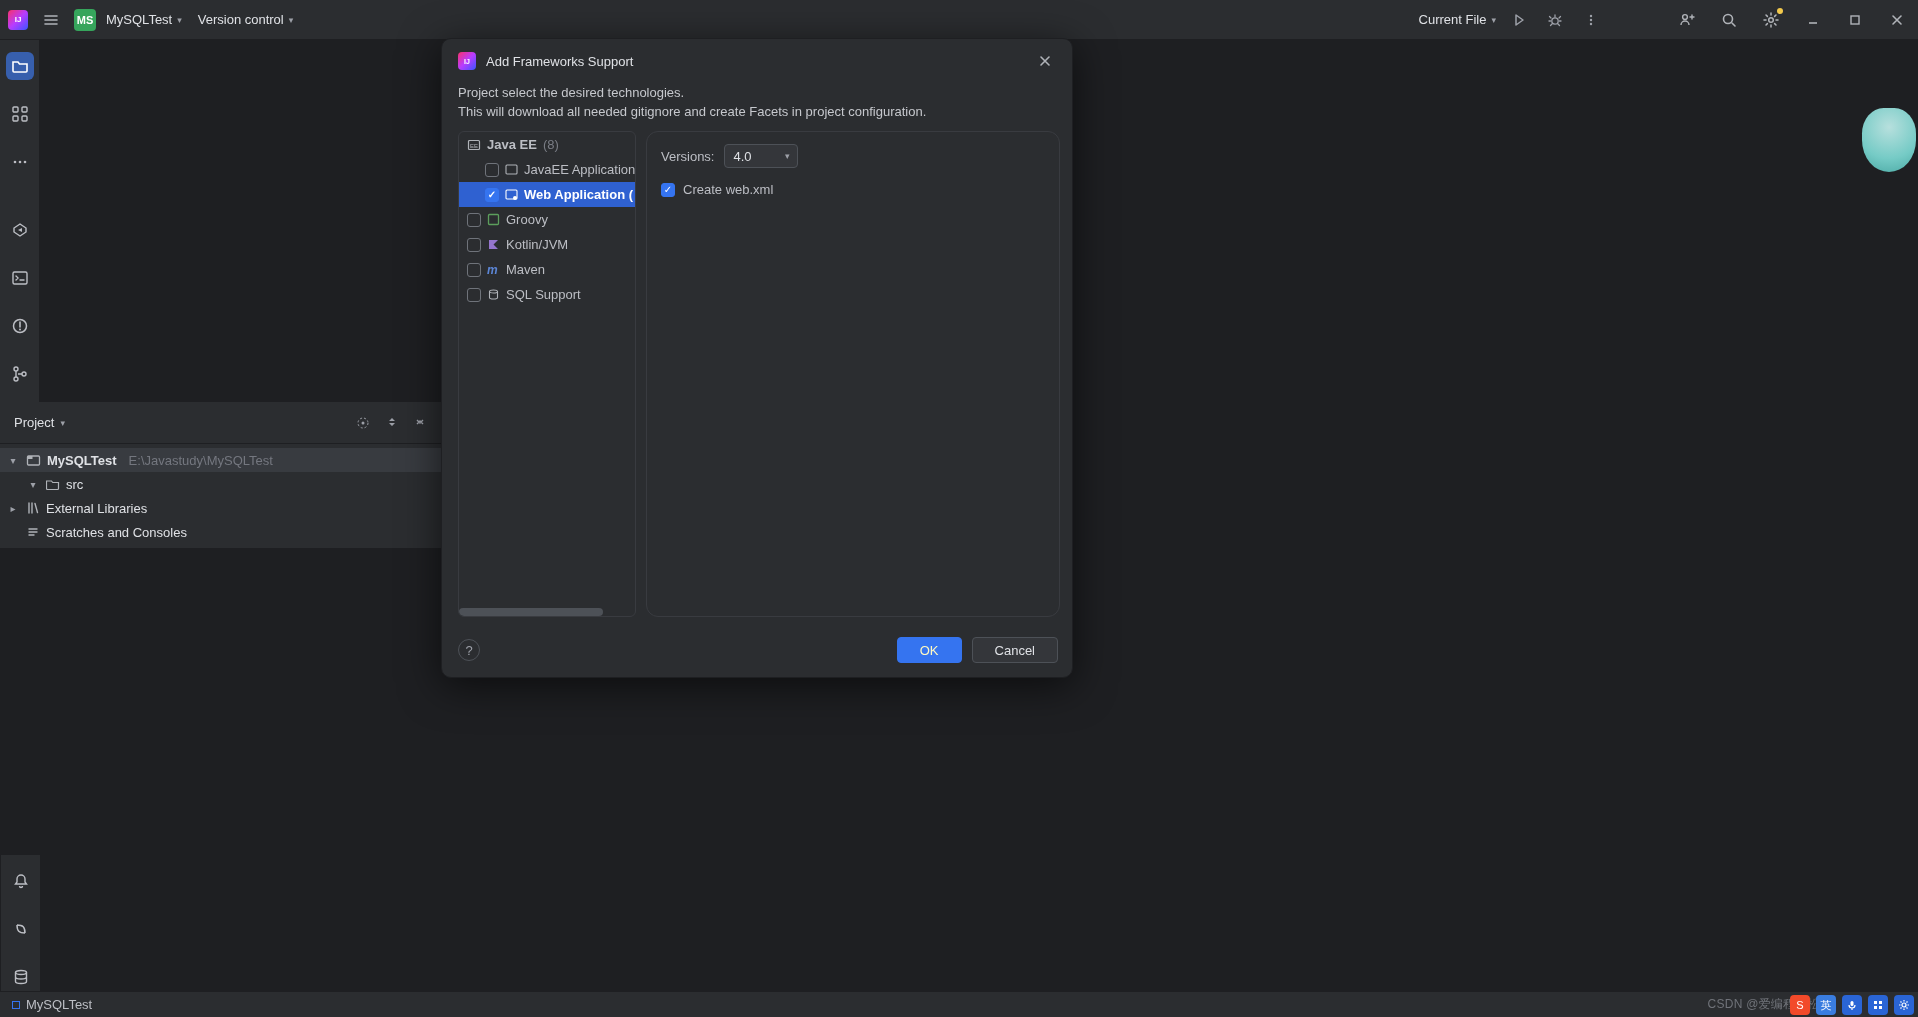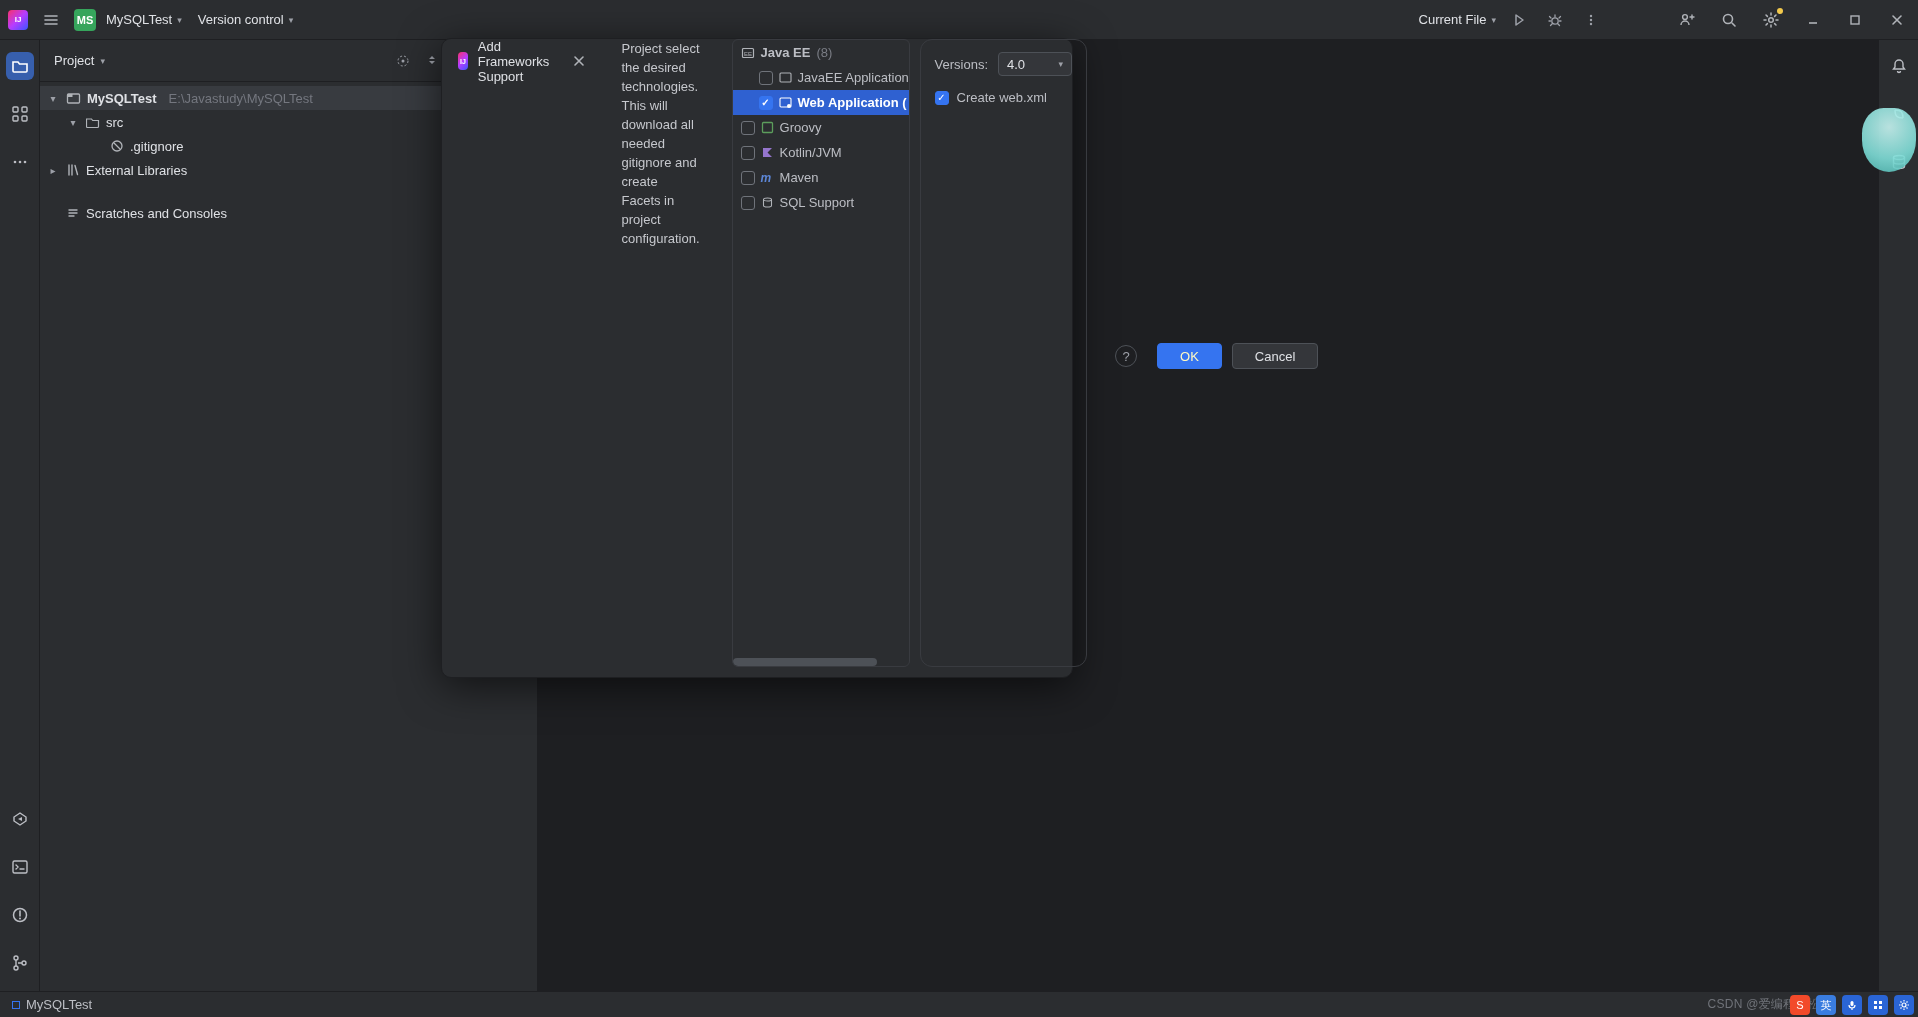--- a/index.html
+++ b/index.html
@@ -13,21 +13,21 @@
   }
   .logo-icon { width:20px; height:20px; border-radius:4px; background:linear-gradient(135deg,#f9316c,#b83cff,#3b55ff); display:flex;align-items:center;justify-content:center;font-size:8px;color:#fff;font-weight:bold;}
   .tb-icon { width:26px;height:26px;display:flex;align-items:center;justify-content:center;border-radius:4px;color:#b0b3b8;}
   .proj-badge{width:22px;height:22px;border-radius:4px;background:#36a55c;color:#fff;font-size:11px;font-weight:bold;display:flex;align-items:center;justify-content:center;}
   .tb-text{color:#dfe1e5;display:flex;align-items:center;gap:5px;}
   .chev{font-size:9px;color:#9da0a8;}
   .tb-spacer{flex:1;}
   .tb-right{display:flex;align-items:center;gap:16px;}
 
   
-  .main-area { display:flex; height:calc(1017px - 40px - 26px); }
+  .main-area { display:flex; height:calc(1017px - 40px - 26px);flex-direction:column; }
   .left-rail , .right-rail {
      width:40px; background:#2b2d30; display:flex; flex-direction:column; align-items:center;
      padding-top:12px; gap:20px;
   }
   .left-rail { border-right:1px solid #1e1f22;}
   .right-rail{ border-left:1px solid #1e1f22;}
   .rail-btn{width:28px;height:28px;border-radius:6px;display:flex;align-items:center;justify-content:center;color:#bcbec4;}
   .rail-btn.active{background:#375fad;color:#fff;}
   .rail-spacer{flex:1;}
 
@@ -47,21 +47,21 @@
   .tree-row .name{color:#dfe1e5;}
   .tree-row .path{color:#74777f;margin-left:6px;}
 
   
   .editor-area{flex:1;background:#1e1f22;position:relative;}
 
   
   .dialog{
      position:absolute; left:441px; top:38px; width:632px; height:640px;
      background:#2b2d30; border:1px solid #1e1f22; border-radius:10px;
-     box-shadow:0 8px 40px rgba(0,0,0,.6); display:flex;flex-direction:row;
+     box-shadow:0 8px 40px rgba(0,0,0,.6); display:flex;flex-direction:column;
   }
   .dlg-title{display:flex;align-items:center;gap:10px;height:44px;padding:0 16px;}
   .dlg-title .t{color:#dfe1e5;}
   .dlg-close{margin-left:auto;color:#b0b3b8;padding:4px;}
   .dlg-desc{padding:0 16px 10px 16px;color:#c6c8cd;line-height:19px;}
   .dlg-body{flex:1;display:flex;gap:10px;padding:0 12px 10px 16px;min-height:0;}
   .fw-list{width:178px;border:1px solid #393b40;border-radius:6px;overflow:hidden;position:relative;background:#2b2d30;}
   .fw-list-inner{position:absolute;inset:0;overflow:hidden;}
   .fw-row{display:flex;align-items:center;height:25px;gap:6px;padding-left:8px;white-space:nowrap;}
   .fw-row.child{padding-left:26px;}
@@ -288,40 +288,30 @@
       </div>
       <div class="tree-row" style="padding-left:26px;">
         <span class="tw">▾</span>
         <span class="folder-icon">
             <svg width="14" height="14" viewBox="0 0 14 14">
               <path d="M1.5 4h4l1.2 1.5H12.5v6a1 1 0 0 1-1 1h-10a1 1 0 0 1-1-1V4z" fill="none" stroke="#b0b3b8" stroke-width="1.2"></path>
             </svg>
           </span>
         <span class="name">src</span>
       </div>
-      <div class="tree-row" style="padding-left:50px;">
-        <span class="tw"></span>
-        <span class="folder-icon">
-            <svg width="14" height="14" viewBox="0 0 14 14">
-              <circle cx="7" cy="7" r="5" fill="none" stroke="#b0b3b8" stroke-width="1.3"></circle>
-              <path d="M4 4l6 6" stroke="#b0b3b8" stroke-width="1.3"></path>
-            </svg>
-          </span>
-        <span class="name">.gitignore</span>
-      </div>
       <div class="tree-row" style="padding-left:6px;">
         <span class="tw">▸</span>
         <span class="folder-icon">
             <svg width="14" height="14" viewBox="0 0 14 14">
               <path d="M3 2v10M6 2v10M9 2.5l2.5 9" stroke="#b0b3b8" stroke-width="1.4" stroke-linecap="round"></path>
             </svg>
           </span>
         <span class="name">External Libraries</span>
       </div>
-      <div class="tree-row" style="padding-left:6px;margin-top:19px;">
+      <div class="tree-row" style="padding-left:6px;">
         <span class="tw"></span>
         <span class="folder-icon">
             <svg width="14" height="14" viewBox="0 0 14 14">
               <path d="M3 4h8M3 7h8M3 10h5" stroke="#b0b3b8" stroke-width="1.4" stroke-linecap="round"></path>
             </svg>
           </span>
         <span class="name">Scratches and Consoles</span>
       </div>
     </div>
   </div>

